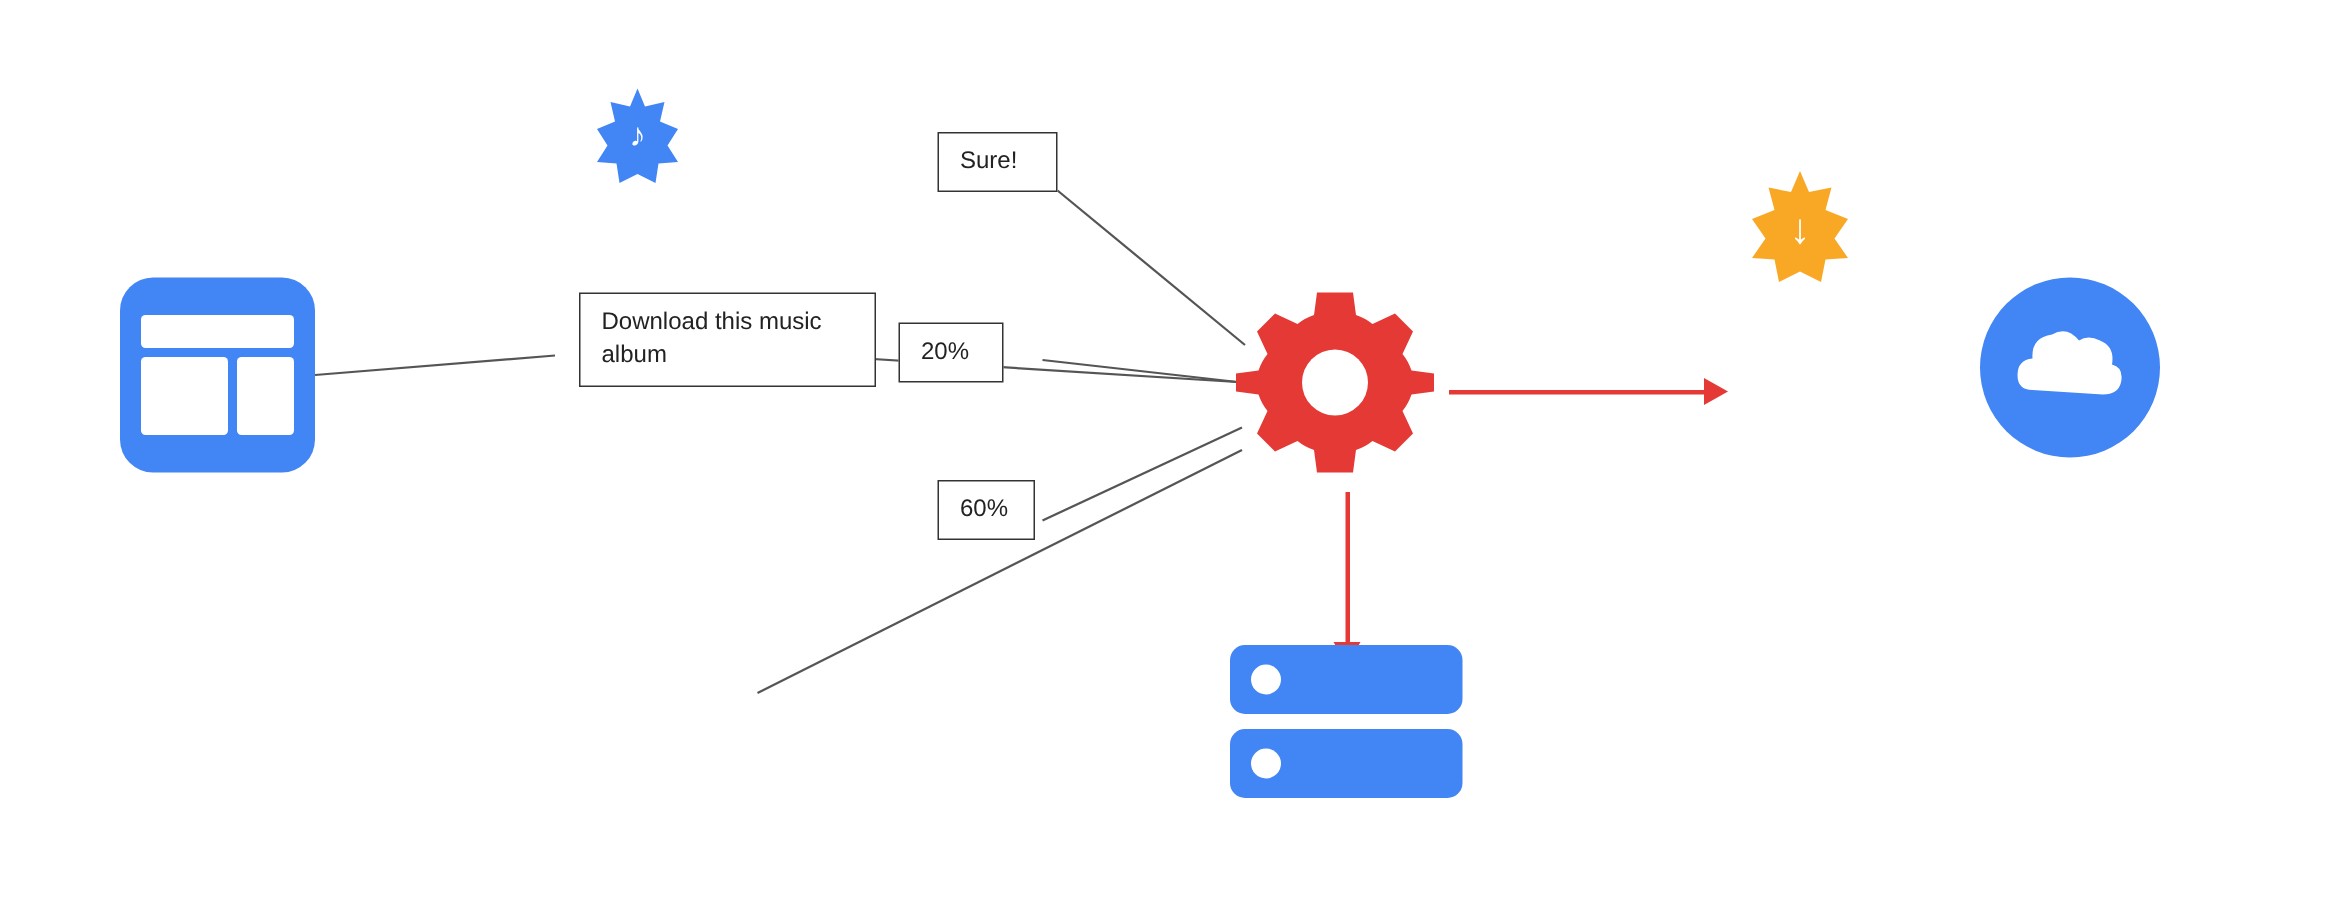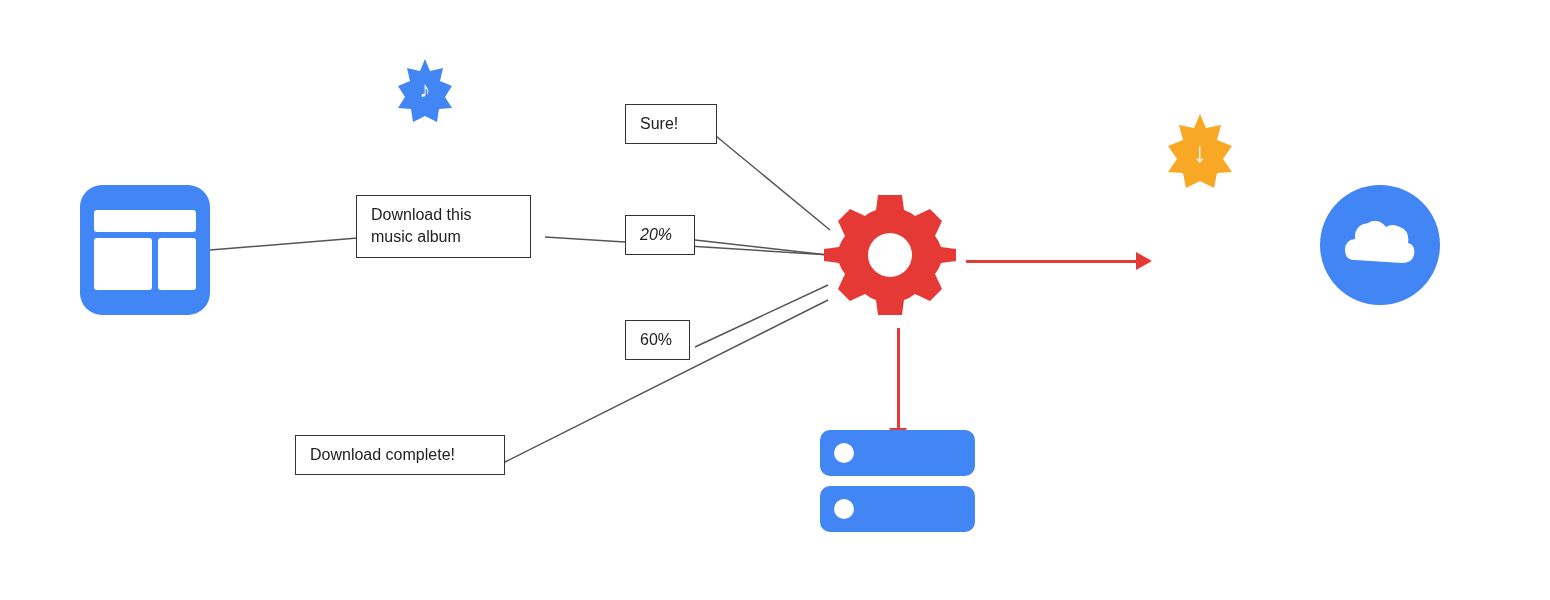--- a/index.html
+++ b/index.html
@@ -72,34 +72,33 @@
     .text-box {
       position: absolute;
       background: white;
       border: 1.5px solid #333;
       padding: 8px 14px;
       font-size: 16px;
       line-height: 1.4;
       color: #222;
     }
     .text-box-download {
-      left: 356px;
+      left: 386px;
       top: 195px;
-      width: 175px;
+      width: 198px;
     }
     .text-box-sure {
       left: 625px;
-      top: 104px;
-      width: 92px;
+      top: 88px;
+      width: 80px;
     }
     .text-box-20 {
-      left: 625px;
+      left: 599px;
       top: 215px;
       width: 70px;
-      font-style: italic;
     }
     .text-box-60 {
       left: 625px;
       top: 320px;
       width: 65px;
     }
     .text-box-complete {
       left: 295px;
       top: 435px;
       width: 210px;
@@ -264,23 +263,20 @@
   </div>
 
   <div class="text-box text-box-20">
     <span>20%</span>
   </div>
 
   <div class="text-box text-box-60">
     <span>60%</span>
   </div>
 
-  <div class="text-box text-box-complete">
-    <span>Download complete!</span>
-  </div>
 
   <div class="gear-container">
     <svg viewBox="0 0 140 140" width="140" height="140">
       <g transform="translate(70,70)">
 
         <path d="
           M-12,-60 L12,-60 L14,-45 Q20,-43 25,-39 L40,-46 L52,-34 L45,-19 Q49,-14 51,-8 L66,-6 L66,6 L51,8 Q49,14 45,19 L52,34 L40,46 L25,39 Q20,43 14,45 L12,60 L-12,60 L-14,45 Q-20,43 -25,39 L-40,46 L-52,34 L-45,19 Q-49,14 -51,8 L-66,6 L-66,-6 L-51,-8 Q-49,-14 -45,-19 L-52,-34 L-40,-46 L-25,-39 Q-20,-43 -14,-45 Z
         " fill="#E53935"></path>
 
         <circle cx="0" cy="0" r="22" fill="white"></circle>

